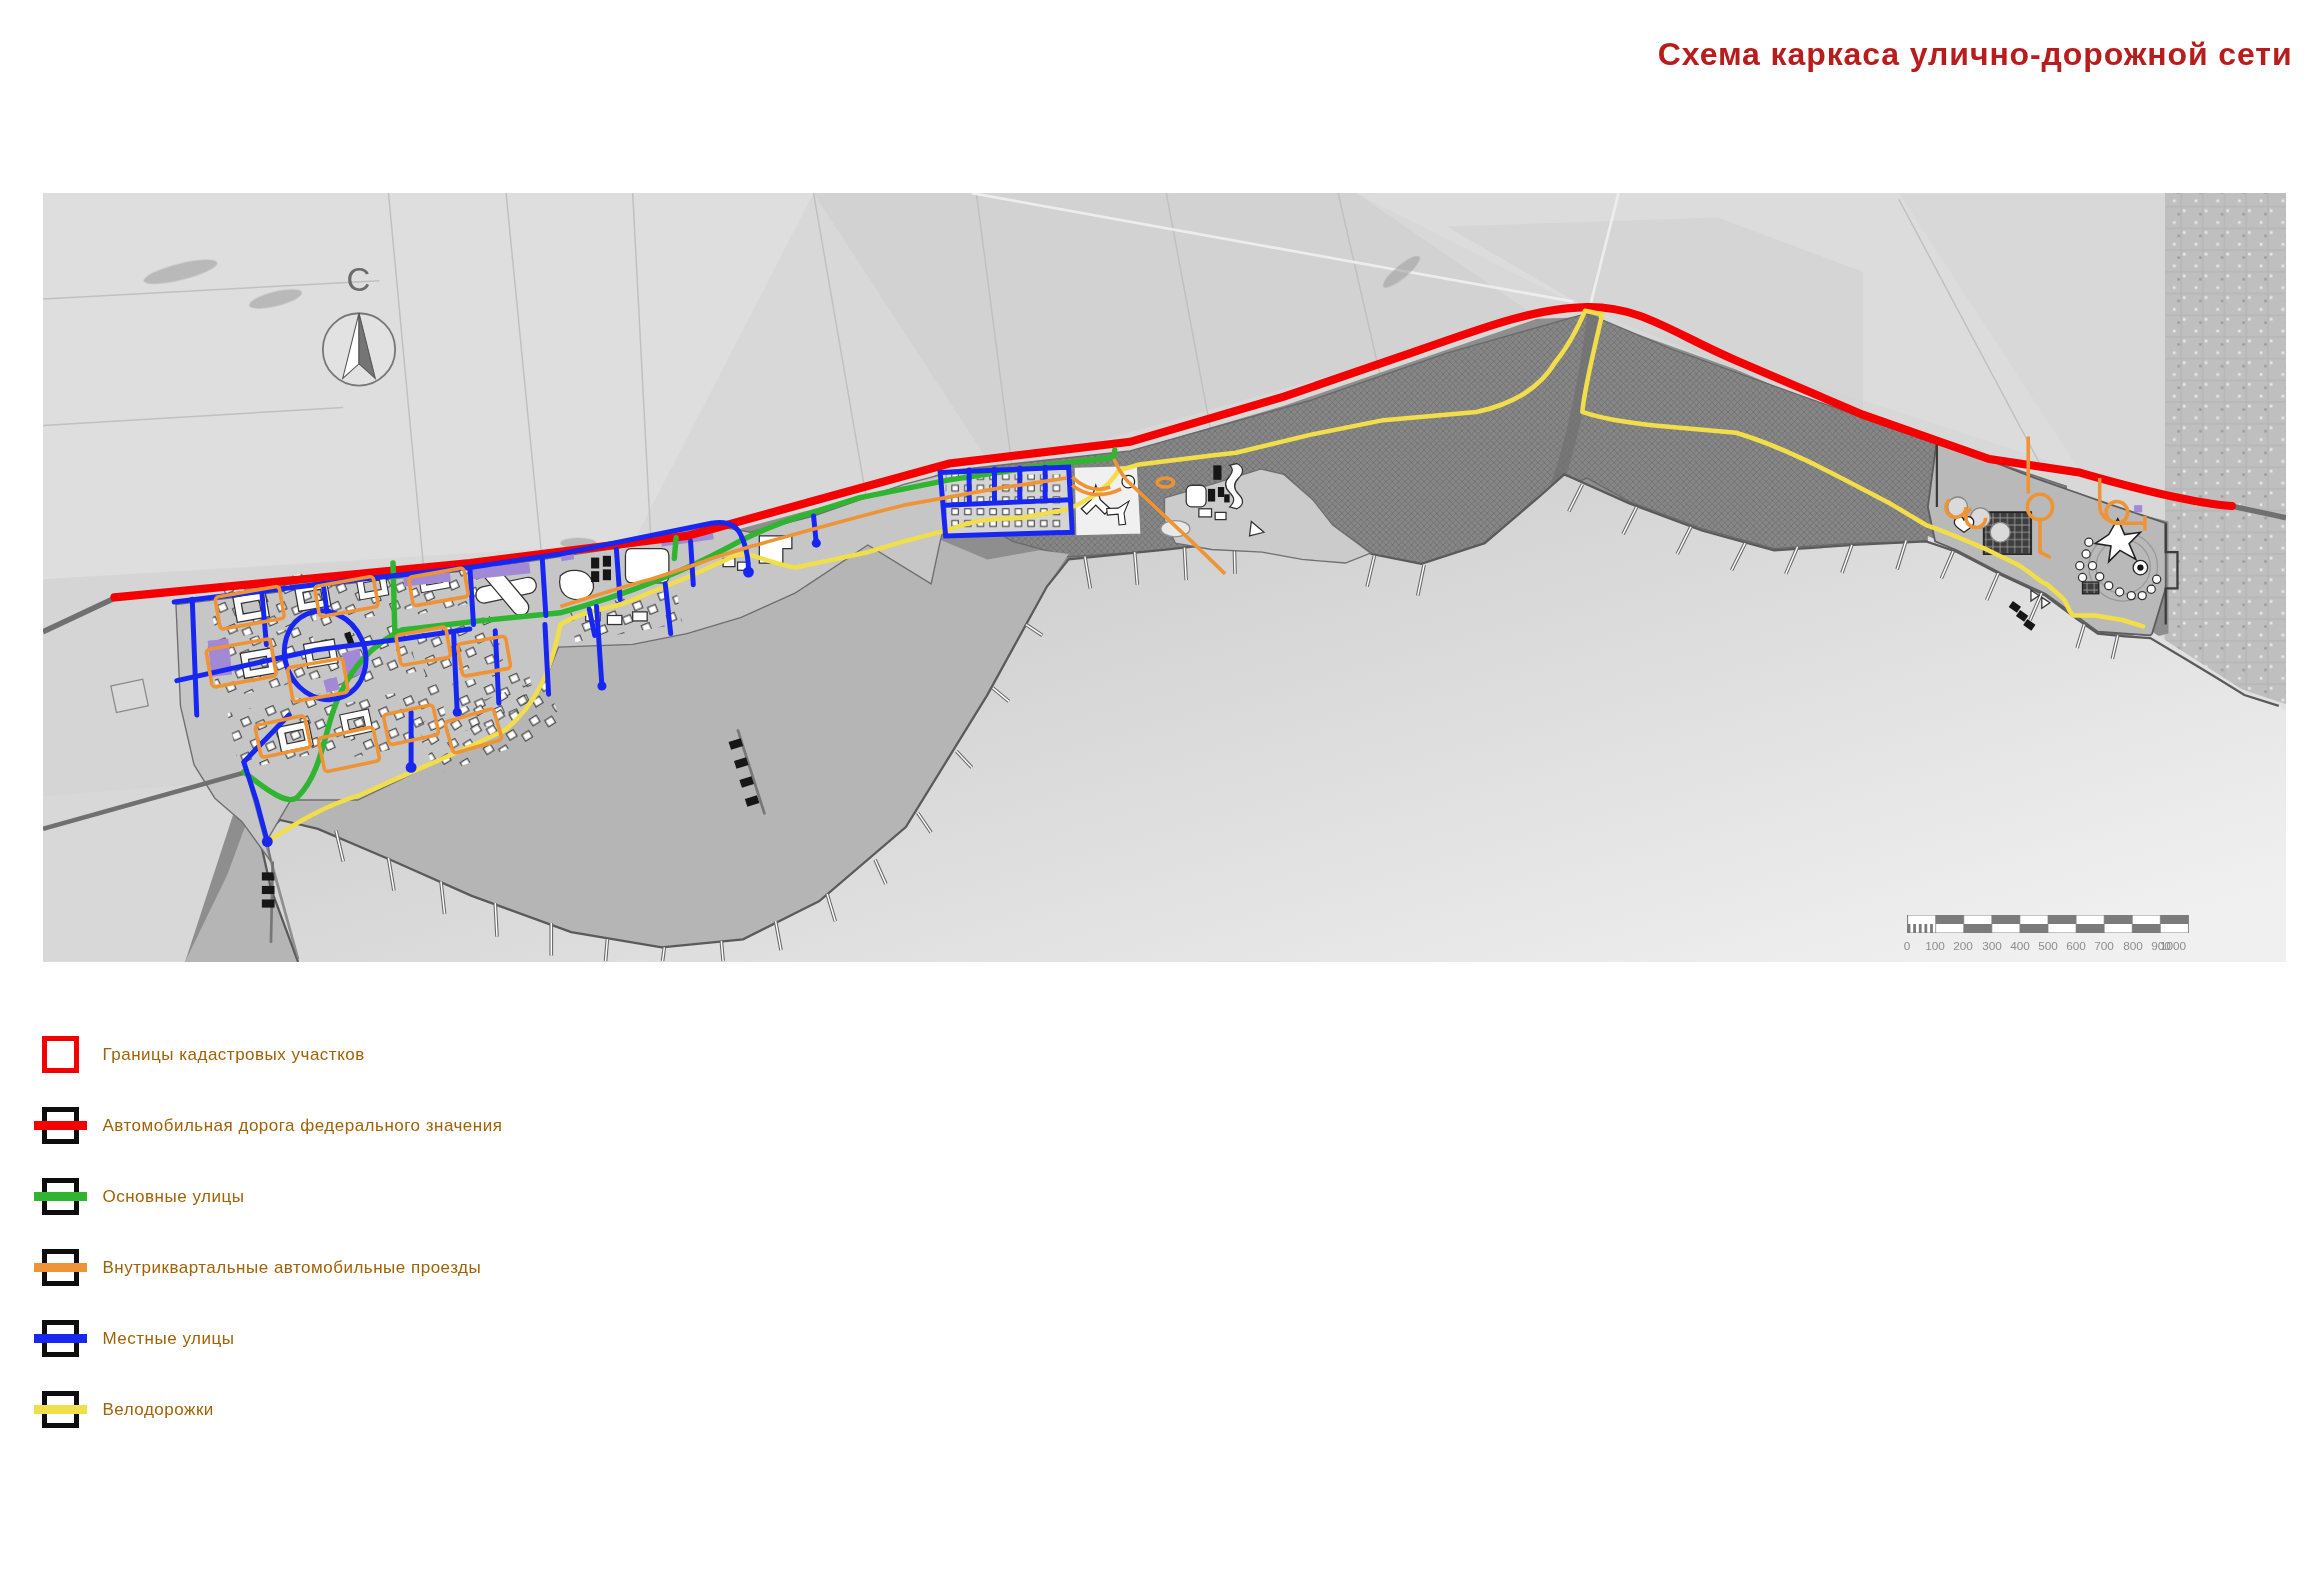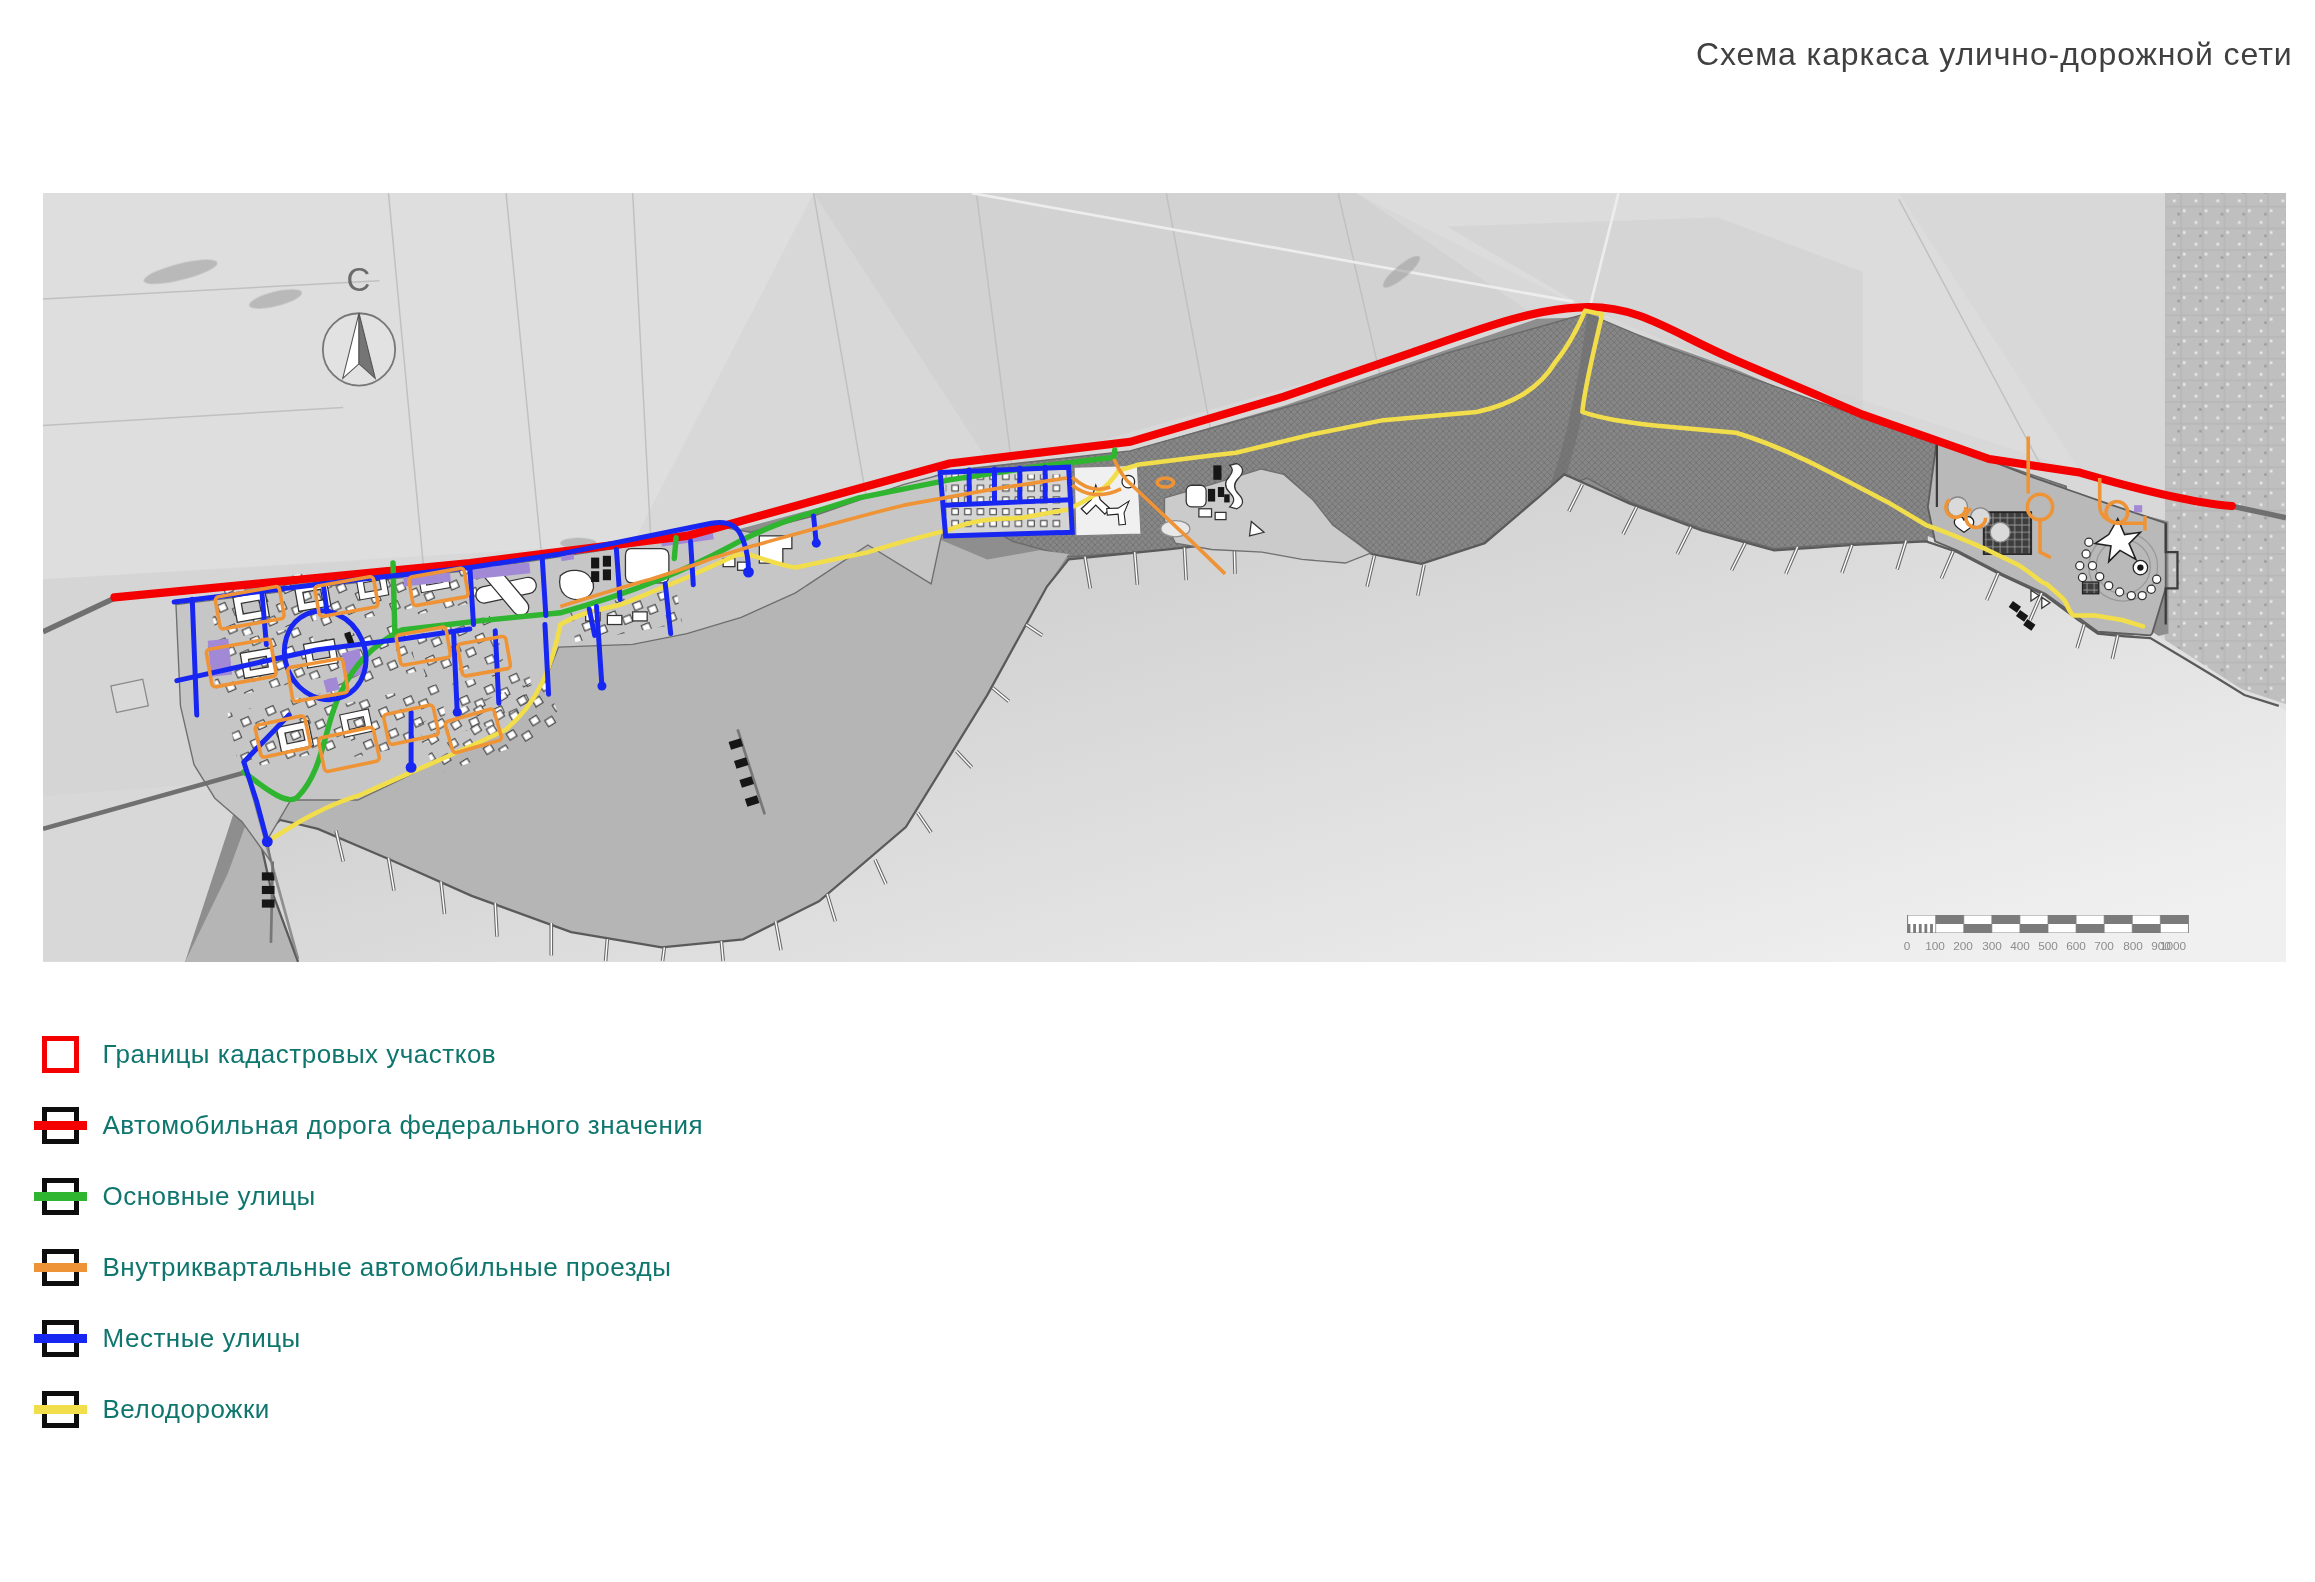--- a/index.html
+++ b/index.html
@@ -1,34 +1,34 @@
 <!DOCTYPE html>
 <html style="font-size:14.5px"><head>
 <meta charset="utf-8">
 <style>
   html,body{margin:0;padding:0;background:#ffffff;}
   body{width:2316px;height:1582px;position:relative;font-family:"Liberation Sans",sans-serif;overflow:hidden;}
-  .page-title{position:absolute;top:36px;right:23.5px;font-size:32px;letter-spacing:0.9px;color:#404040;font-weight:400;}
+  .page-title{position:absolute;top:36px;right:23.5px;font-size:32px;letter-spacing:0.9px;color:#b91c1c;font-weight:700;}
   .map-wrap{position:absolute;left:43px;top:193px;width:2243px;height:769px;}
   
   .compass{position:absolute;left:318px;top:261px;width:81px;height:136px;text-align:center;}
   .compass-label{font-size:33px;color:#6b6b6b;display:block;margin-bottom:7.2px;}
   
   .scalebar{position:absolute;left:1907px;top:915px;width:286px;height:40px;}
   .scalebar-labels{position:relative;width:282px;height:14.5px;margin-top:2.7px;}
   .scalebar-labels span{position:absolute;top:0;transform:translateX(-50%);font-size:11.8px;color:#8d8d8d;white-space:nowrap;}
   
   .legend{position:absolute;left:42px;top:1019px;}
   .legend-row{display:flex;align-items:center;height:71px;}
   .sw{width:27px;height:27px;flex:0 0 auto;position:relative;box-sizing:content-box;}
   .sw-outline{border:5.4px solid #f40000;background:#ffffff;}
   .sw-line{border:5.4px solid #0d0d0d;background:#ffffff;}
   .sw-line::after{content:"";position:absolute;left:-12.7px;right:-12.7px;top:50%;margin-top:-4.5px;height:9px;background:var(--c,#f40000);}
   .sw-fill{border:5.4px solid #0d0d0d;background:#9d7fd6;}
-  .legend-label{margin-left:23.5px;font-size:26px;color:#0f766e;letter-spacing:0.5px;}
+  .legend-label{margin-left:23.5px;font-size:17px;color:#a16207;letter-spacing:0.5px;}
 </style>
 </head>
 <body>
 
 <div class="page-title">Схема каркаса улично-дорожной сети</div>
 
 <div class="map-wrap">
 <svg width="2243" height="769" viewBox="48 213 2480 850" xmlns="http://www.w3.org/2000/svg">
   <defs>
     <linearGradient id="waterGrad" x1="0" y1="0" x2="1" y2="0.85">

